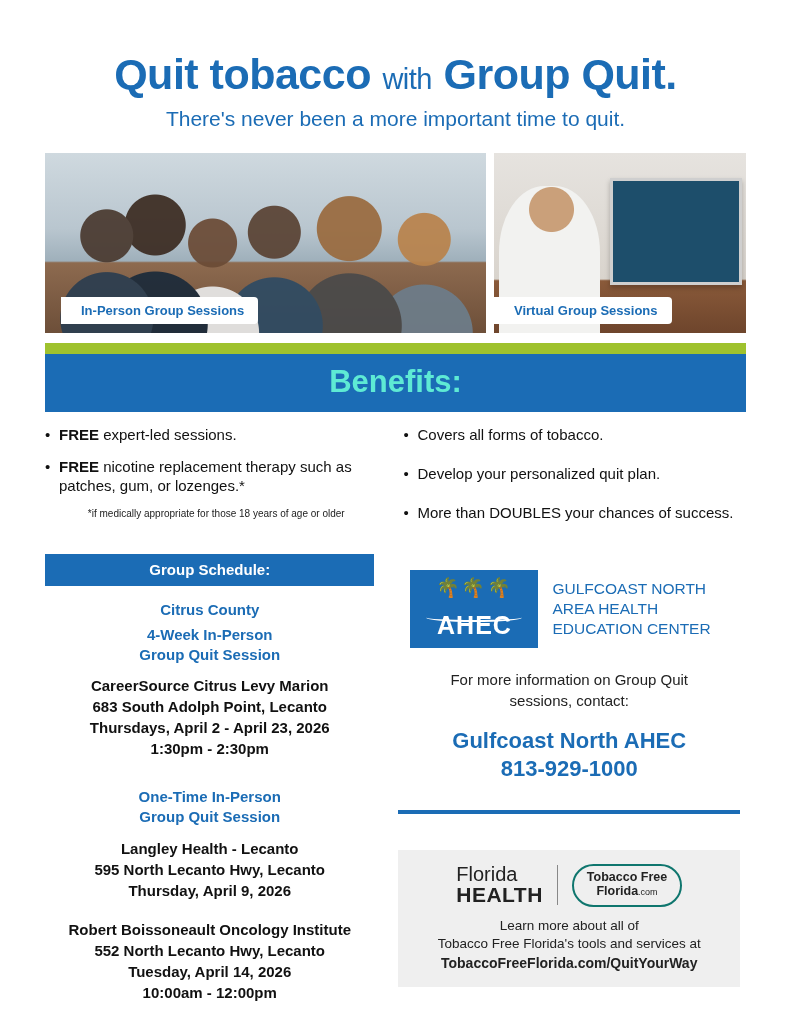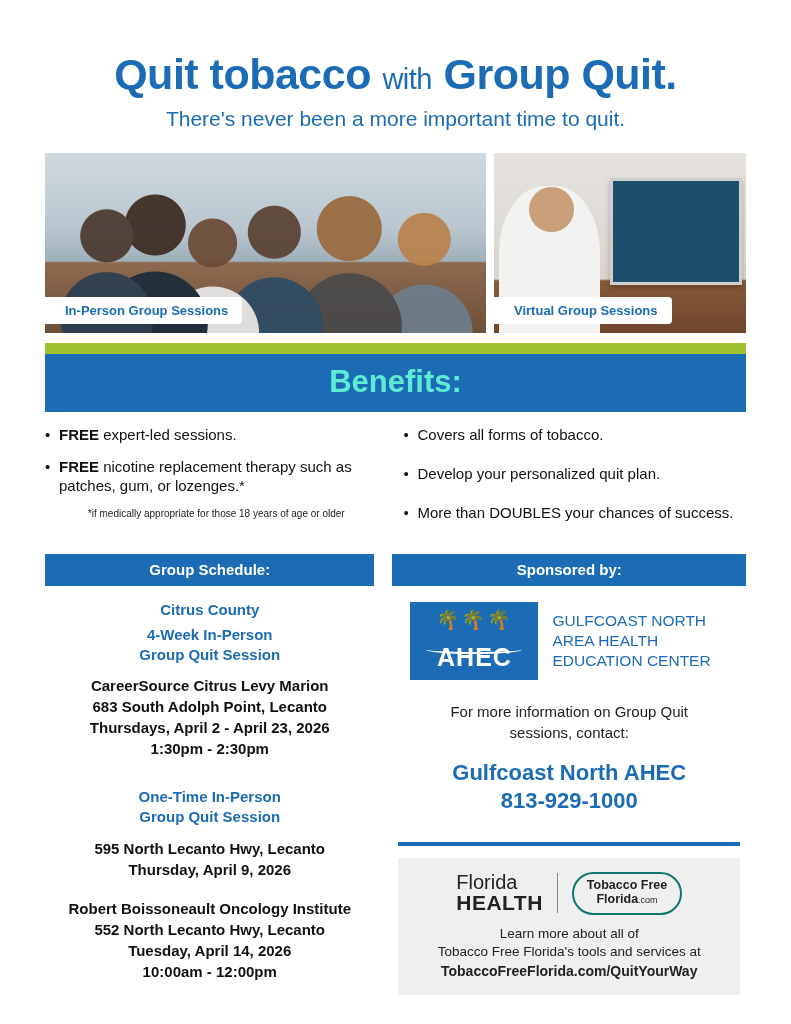--- a/index.html
+++ b/index.html
@@ -55,21 +55,21 @@
   }
   .photo {
     position: relative;
     overflow: hidden;
   }
   .photo-left { width: 441px; }
   .photo-right { flex: 1; }
 
   .photo-caption {
     position: absolute;
-    left: 0;
+    left: 16px;
     bottom: 9px;
     background: #ffffff;
     color: #1b6cb5;
     font-size: 13px;
     font-weight: bold;
     padding: 6px 14px 6px 20px;
     border-radius: 0 4px 4px 0;
     white-space: nowrap;
   }
   .photo-right .photo-caption {
@@ -279,21 +279,21 @@
     line-height: 1.3;
   }
   .rule-blue {
     height: 4px;
     background: #1b6cb5;
     margin: 26px 6px 0 6px;
   }
 
   .tff-box {
     background: #efefef;
-    margin: 12px 6px 0 6px;
+    margin: 36px 6px 0 6px;
     padding: 14px 10px 16px 10px;
     text-align: center;
   }
   .tff-logos {
     display: flex;
     align-items: center;
     justify-content: center;
     gap: 14px;
   }
   .fl-health {
@@ -406,35 +406,35 @@
         <div>1:30pm - 2:30pm</div>
       </div>
 
       <div class="session-gap"></div>
 
       <div class="blue-title">
         <div>One-Time In-Person</div>
         <div>Group Quit Session</div>
       </div>
       <div class="blk">
+        <div>Langley Health - Lecanto</div>
         <div>595 North Lecanto Hwy, Lecanto</div>
         <div>Thursday, April 9, 2026</div>
       </div>
 
       <div class="blk" style="margin-top:18px;">
         <div>Robert Boissoneault Oncology Institute</div>
         <div>552 North Lecanto Hwy, Lecanto</div>
         <div>Tuesday, April 14, 2026</div>
         <div>10:00am - 12:00pm</div>
       </div>
 
     </div>
 
     <div class="rcol">
-      <div class="sec-bar">Sponsored by:</div>
 
       <div class="ahec">
         <div class="ahec-logo">
           <div class="palms">🌴🌴🌴</div>
           <div class="wave"></div>
           <div class="word">AHEC</div>
         </div>
         <div class="ahec-name">
           <div>GULFCOAST NORTH</div>
           <div>AREA HEALTH</div>

